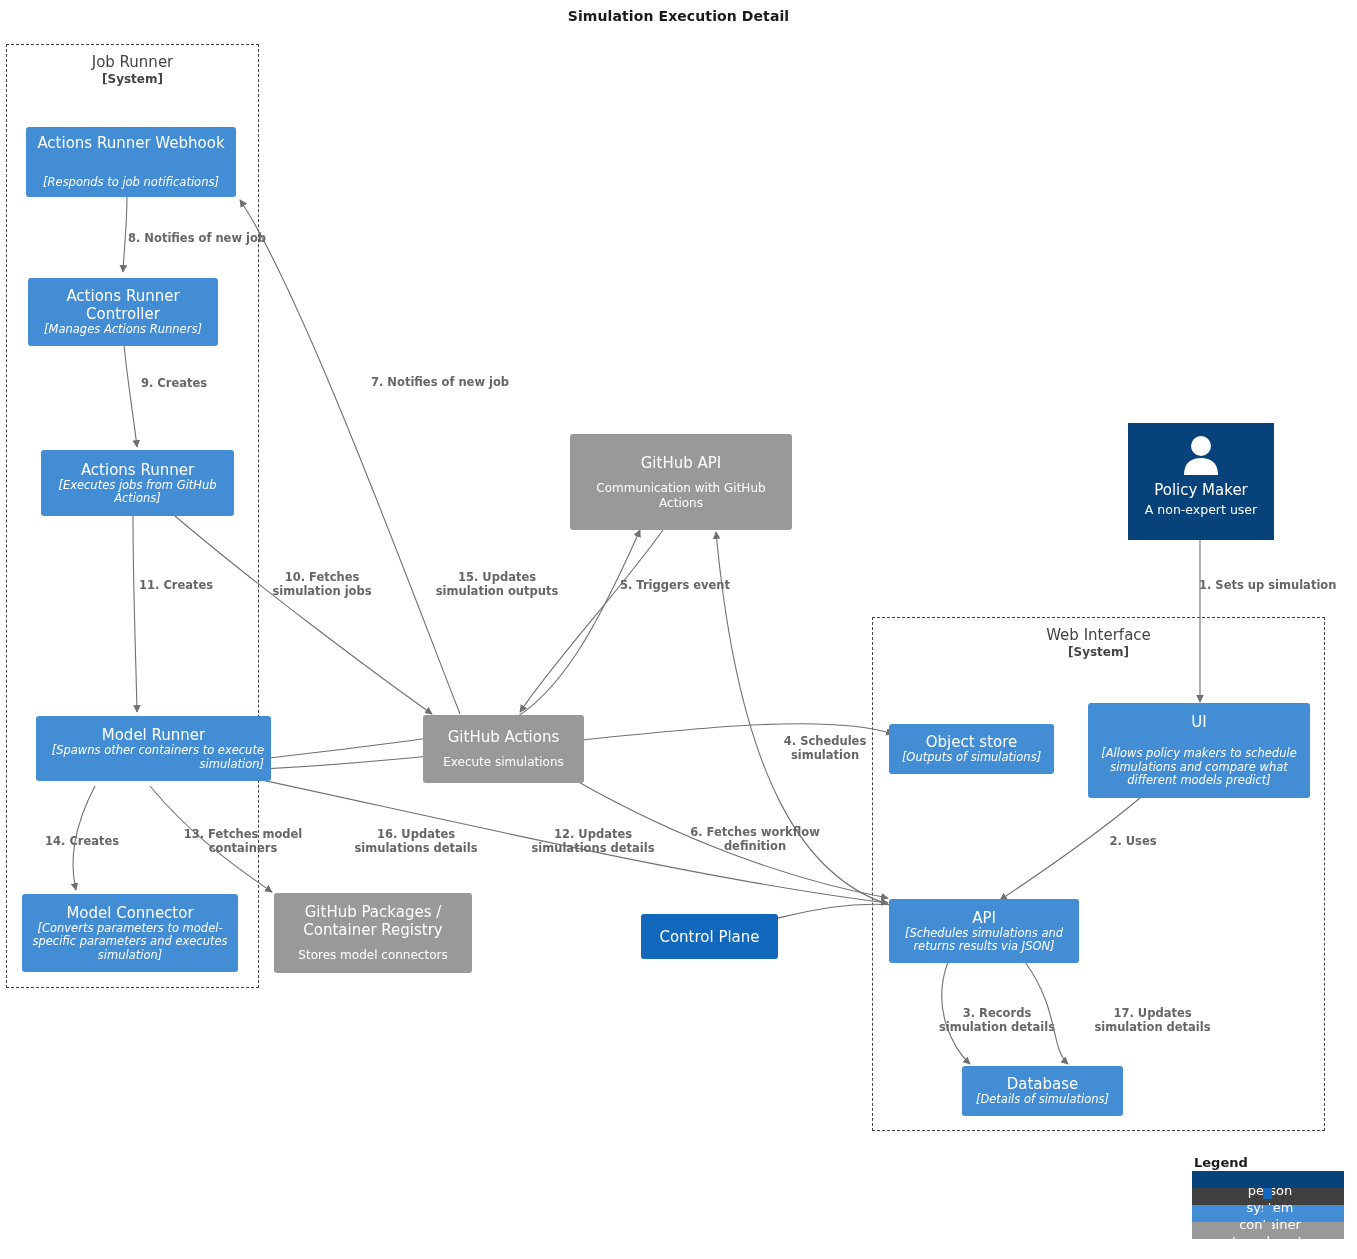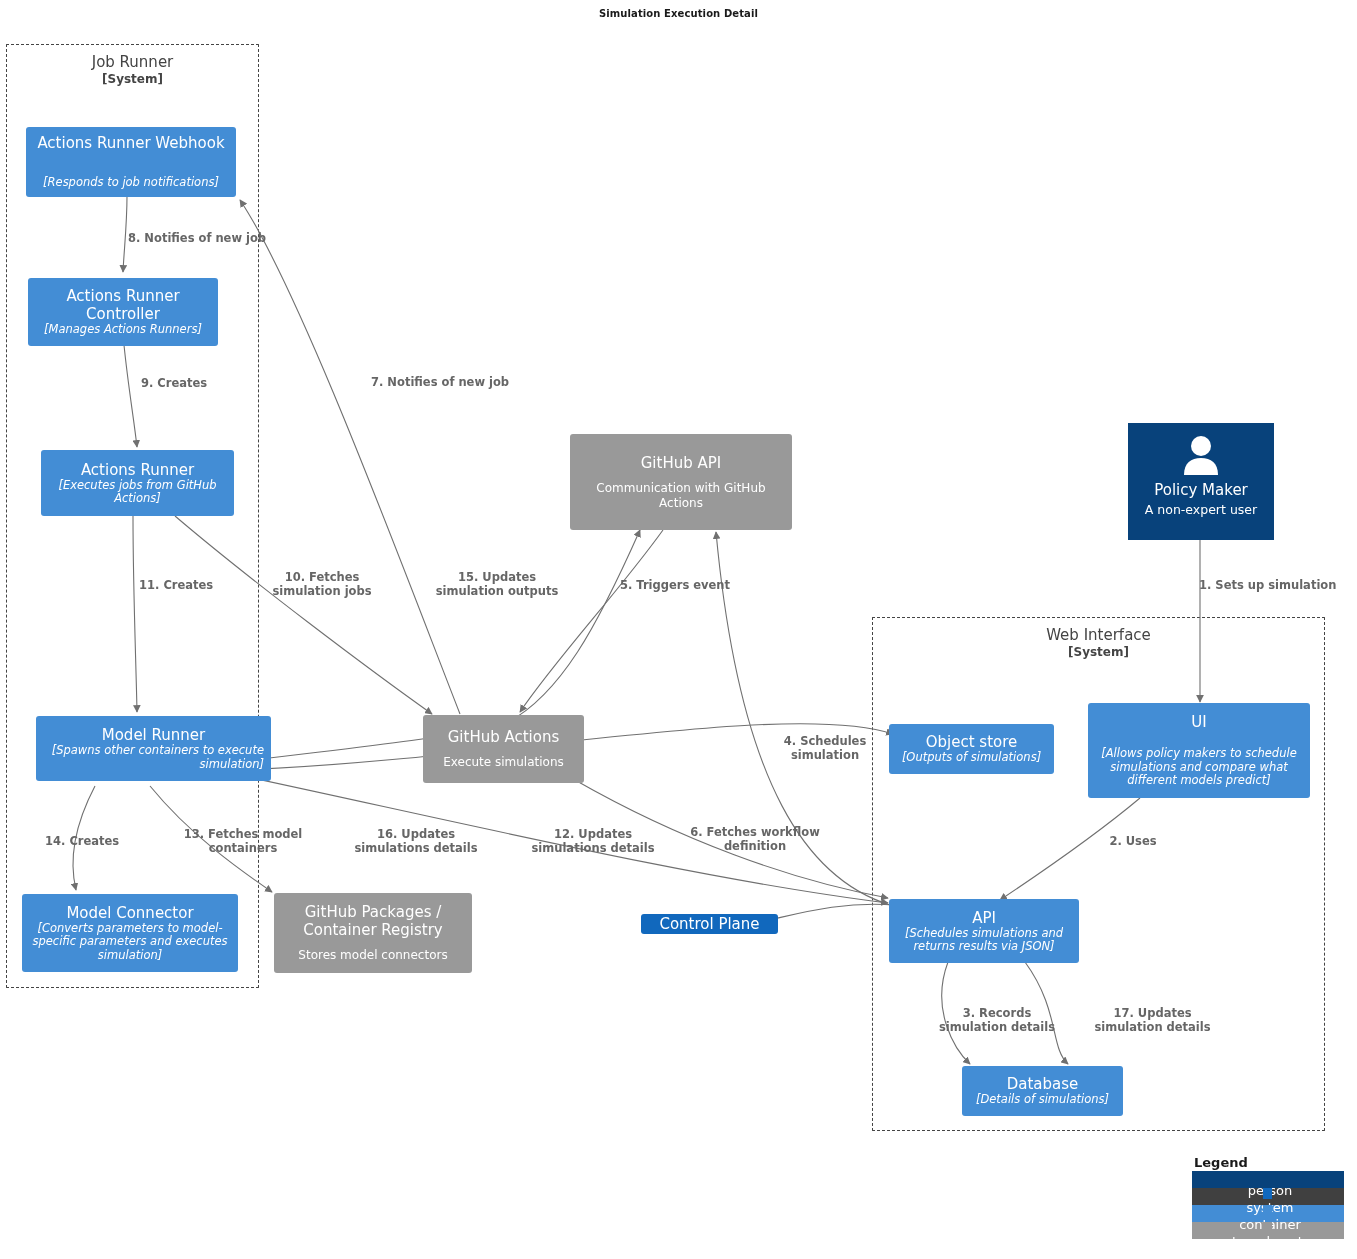--- a/index.html
+++ b/index.html
@@ -28,21 +28,21 @@
     fill: none;
     stroke: #707070;
     stroke-width: 1.1;
   }
   .diagram-title {
     position: absolute;
     left: 0;
     top: 8px;
     width: 1357px;
     text-align: center;
-    font-size: 10px;
+    font-size: 14px;
     font-weight: bold;
     color: #1a1a1a;
     letter-spacing: 0.1px;
   }
   .boundary {
     position: absolute;
     border: 1.6px dashed #444444;
     border-radius: 1px;
     background: transparent;
   }
@@ -251,21 +251,21 @@
   <div class="node external_system ext" style="left:570px; top:434px; width:222px; height:96px;">
     <span class="n-title">GitHub API</span>
     <span class="n-desc">Communication with GitHub Actions</span>
   </div>
 
   <div class="node external_system ext" style="left:423px; top:715px; width:161px; height:68px;">
     <span class="n-title">GitHub Actions</span>
     <span class="n-desc">Execute simulations</span>
   </div>
 
-  <div class="node system" style="left:641px; top:914px; width:137px; height:20px;">
+  <div class="node system" style="left:641px; top:914px; width:137px; height:45px;">
     <span class="n-title">Control Plane</span>
   </div>
 
   <div class="node person" style="left:1128px; top:423px; width:146px; height:117px; justify-content:flex-start; padding-top:12px;">
     <span class="person-icon">
       <svg width="46" height="40" viewBox="0 0 46 40" aria-hidden="true">
         <circle cx="23" cy="11" r="10" fill="#ffffff"></circle>
         <path d="M 6 40 C 6 28 13 23 23 23 C 33 23 40 28 40 40 Z" fill="#ffffff"></path>
       </svg>
     </span>

